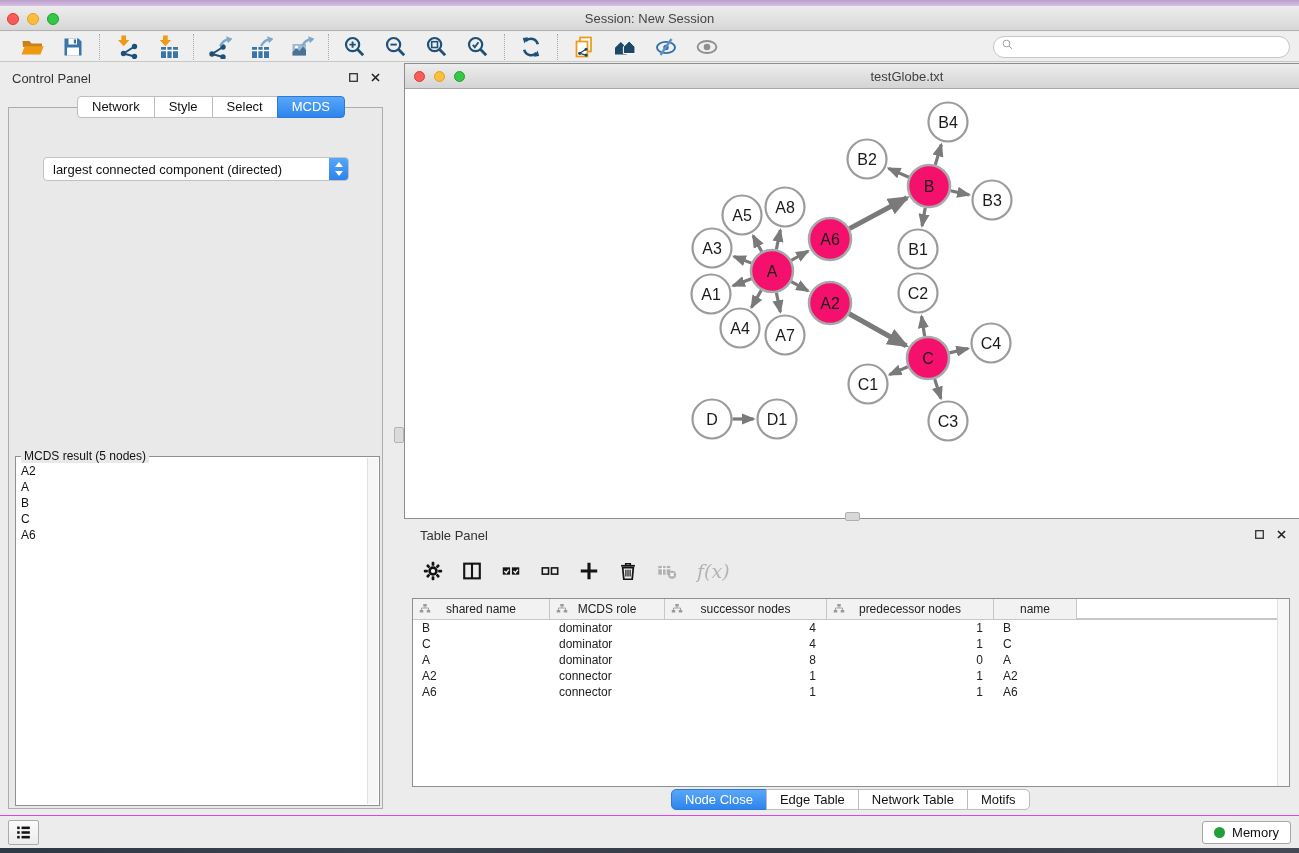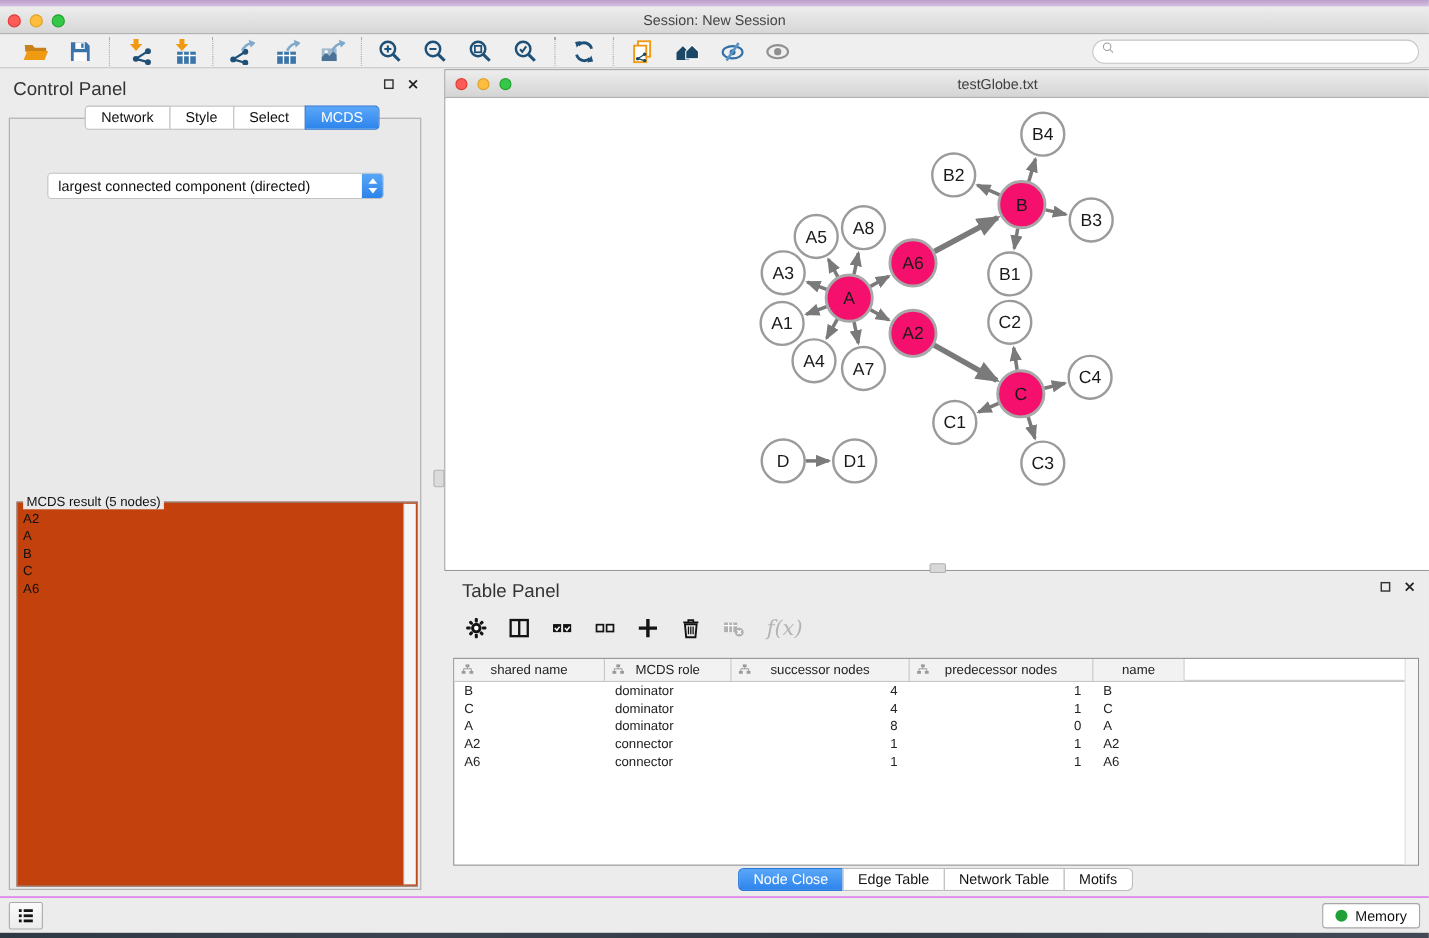--- a/index.html
+++ b/index.html
@@ -32,21 +32,21 @@
   .tb-icon svg { width:24px; height:24px; }
   .search-field { position:absolute; right:9px; top:4px; width:297px; height:22px;
     background:#fff; border:1px solid #C5C5C5; border-radius:11px;
     display:flex; align-items:center; padding-left:7px; }
   .search-field svg { width:15px; height:15px; }
   .search-field input { border:none; outline:none; flex:1; font-size:12px;
     font-family:"Liberation Sans",sans-serif; background:transparent; }
 
   
   .control-panel { position:absolute; left:0; top:63px; width:390px; bottom:38px; }
-  .panel-header-label { position:absolute; left:12px; top:8px; font-size:17px; color:#333; }
+  .panel-header-label { position:absolute; left:12px; top:8px; font-size:13px; color:#333; }
   .panel-header-icons { position:absolute; right:8px; top:7px; display:flex; gap:9px; }
   .ph-icon { width:13px; height:13px; display:inline-block; }
   .ph-icon svg { width:13px; height:13px; }
   .cp-tabs { position:absolute; left:78px; top:33px; display:flex; z-index:3; }
   .tab { height:22px; line-height:20px; padding:0 14px; font-size:13px; background:#fff;
     border:1px solid #BDBDBD; margin-left:-1px; color:#111; cursor:default; }
   .tab:first-child { border-radius:4px 0 0 4px; }
   .tab:last-child { border-radius:0 4px 4px 0; }
   .tab.active { background:linear-gradient(#5AA7F8,#2D84EC); color:#fff; border-color:#2B79D8; }
   .cp-box { position:absolute; left:8px; right:7px; top:44px; bottom:6px;
@@ -61,21 +61,21 @@
     border-radius:0 3px 3px 0; position:relative; }
   .dd-stepper .up, .dd-stepper .down { position:absolute; left:50%; transform:translateX(-50%);
     width:0; height:0; border-left:4.5px solid transparent; border-right:4.5px solid transparent; }
   .dd-stepper .up { top:4px; border-bottom:5px solid #fff; }
   .dd-stepper .down { bottom:4px; border-top:5px solid #fff; }
   .cp-buttons { position:absolute; top:83px; left:0; right:0; display:flex;
     justify-content:center; gap:15px; }
   .btn { height:22px; line-height:20px; padding:0 16px; background:linear-gradient(#FEFEFE,#F2F2F2);
     border:1px solid #B3B3B3; border-radius:4px; font-size:13px; color:#111; cursor:default; }
   .result-box { position:absolute; left:6px; right:2px; top:348px; bottom:2px;
-    background:#c2410c; border:1px solid #8F8F8F;text-decoration:underline; }
+    background:#ffffff; border:1px solid #8F8F8F;text-decoration:underline; }
   .result-legend { position:absolute; top:-8px; left:5px; background:#E9E9E9;
     padding:0 3px; font-size:12px; color:#111; }
   .result-list { position:absolute; left:1px; top:6px; right:13px; bottom:1px; overflow:hidden; }
   .result-item { height:16px; line-height:16px; font-size:12px; padding-left:4px; color:#111; }
   .result-scroll { position:absolute; right:1px; top:1px; bottom:1px; width:11px;
     background:#F6F6F6; border-left:1px solid #DFDFDF; }
 
   
   .v-handle { position:absolute; left:394px; top:427px; width:10px; height:16px;
     background:#DBDBDB; border:1px solid #B4B4B4; border-radius:2px; z-index:6; }

